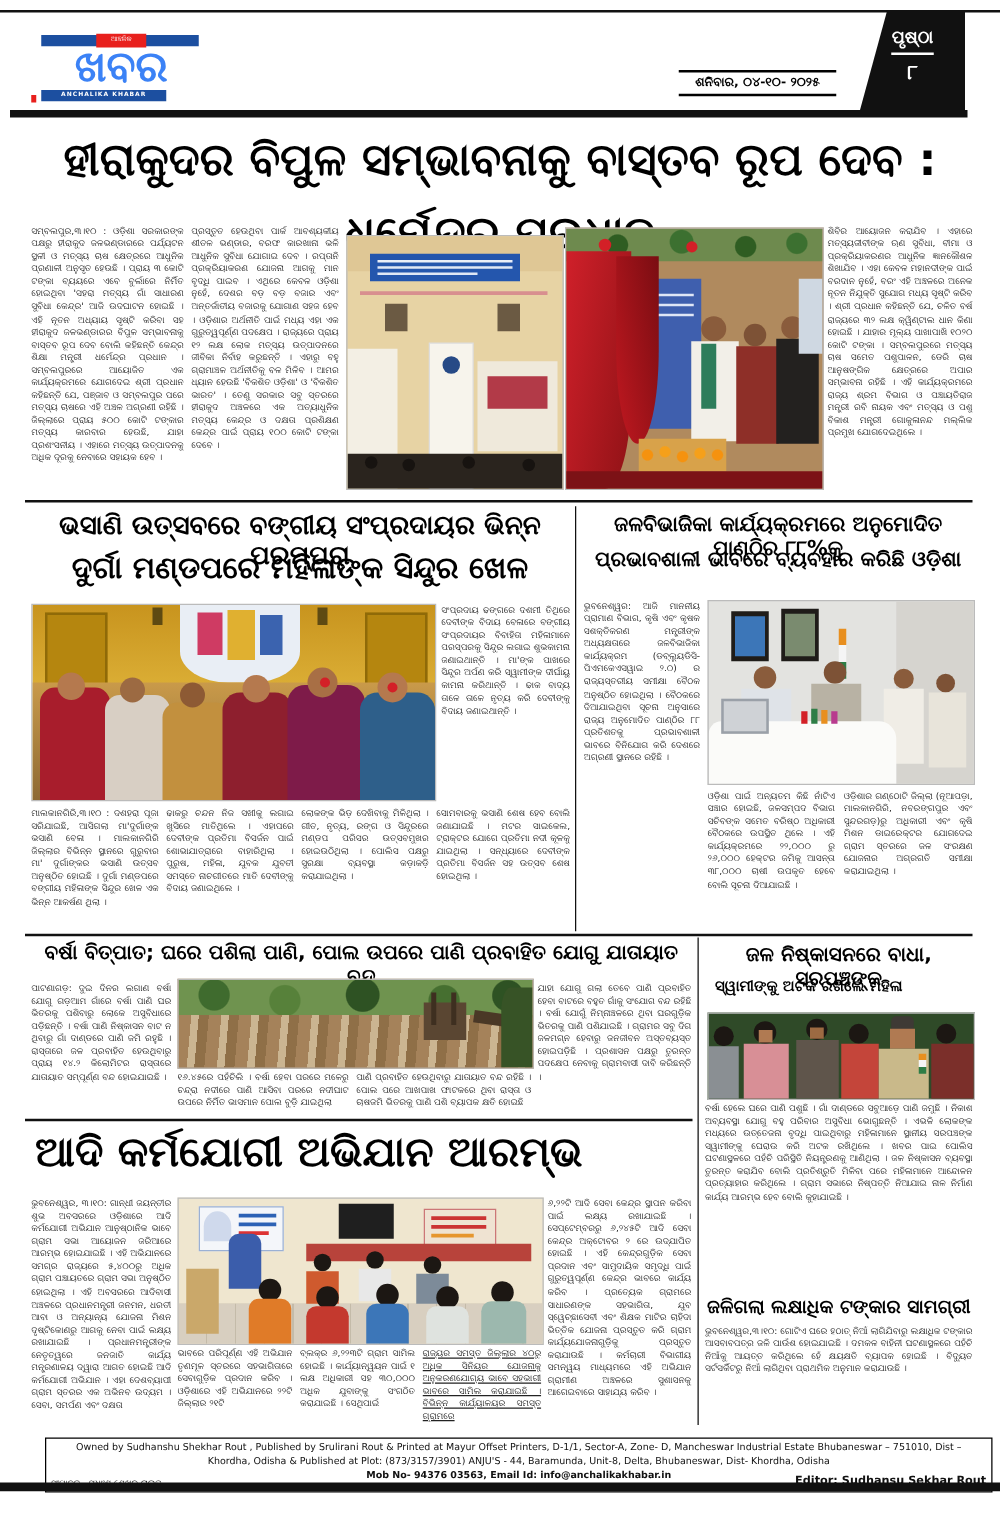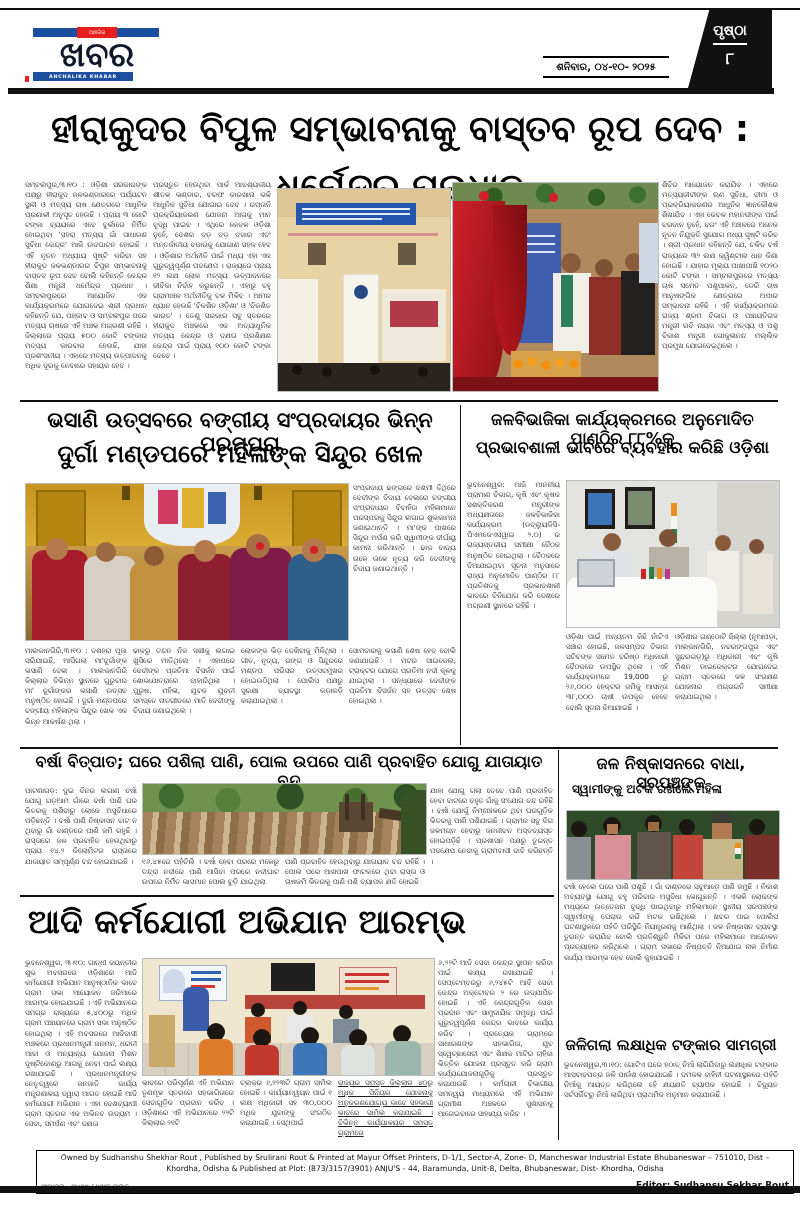--- a/index.html
+++ b/index.html
@@ -8,21 +8,21 @@
   .abs{position:absolute;}
   .rule{background:#111;}
   .col{font-size:7.2px;line-height:1.40;text-align:justify;overflow:hidden;color:#222;
        word-break:break-word;}
   .cap{font-size:7.2px;line-height:1.38;text-align:justify;overflow:hidden;color:#222;}
   .headline{font-weight:bold;color:#000;text-align:center;}
   .photo{overflow:hidden;}
   .photo div{position:absolute;}
   
   .logo-bar{background:#1c4fa0;}
-  .logo-main{color:#0f172a;font-weight:bold;font-size:34px;line-height:1;
+  .logo-main{color:#3b82f6;font-weight:bold;font-size:34px;line-height:1;
              text-shadow:1px 1px 0 #fff,-1px -1px 0 #fff;}
   .pagebox{background:#111;clip-path:polygon(26% 0,100% 0,100% 100%,0 100%);
            color:#fff;text-align:center;}
   .footer-box{border:1.6px solid #000;font-size:7.6px;line-height:1.45;text-align:center;color:#111;}
 </style>
 </head>
 <body>
 
 <div class="abs rule" style="left:0;top:8px;width:800px;height:2px;"></div>
 
@@ -162,21 +162,21 @@
   <div style="left:182px;top:58px;width:15px;height:15px;background:#7d5236;border-radius:50%;"></div>
   <div style="left:176px;top:73px;width:30px;height:60px;background:#e8e4da;"></div>
   <div style="left:0px;top:96px;width:150px;height:50px;background:#fbfbf9;border-radius:10px 14px 0 0;"></div>
   <div style="left:10px;top:78px;width:34px;height:24px;background:#cfd2d6;border:2px solid #9aa0a8;"></div>
   <div style="left:74px;top:88px;width:5px;height:10px;background:#d32027;"></div>
   <div style="left:82px;top:86px;width:5px;height:12px;background:#2e7d46;"></div>
   <div style="left:90px;top:87px;width:5px;height:11px;background:#e88f1f;"></div>
   <div style="left:98px;top:88px;width:5px;height:10px;background:#b83a8e;"></div>
 </div>
 
-<div class="abs col" style="left:566px;top:632px;width:102px;height:112px;">ଓଡ଼ିଶା ପାଇଁ ଅନ୍ୟତମ କିଛି ନାଁଟିଏ ସଞ୍ଚାର ହୋଇଛି, ଜଳସମ୍ପଦ ବିଭାଗ ସଚିବଙ୍କ ସମେତ ବରିଷ୍ଠ ଅଧିକାରୀ ବୈଠକରେ ଉପସ୍ଥିତ ଥିଲେ । ଏହି କାର୍ଯ୍ୟକ୍ରମରେ 19,000 ରୁ ୨୬,୦୦୦ ହେକ୍ଟର ଜମିକୁ ଆସନ୍ତା ୩୮,୦୦୦ ଚାଷୀ ଉପକୃତ ହେବେ ବୋଲି ସୂଚନା ଦିଆଯାଇଛି ।</div>
+<div class="abs col" style="left:566px;top:632px;width:102px;height:112px;">ଓଡ଼ିଶା ପାଇଁ ଅନ୍ୟତମ କିଛି ନାଁଟିଏ ସଞ୍ଚାର ହୋଇଛି, ଜଳସମ୍ପଦ ବିଭାଗ ସଚିବଙ୍କ ସମେତ ବରିଷ୍ଠ ଅଧିକାରୀ ବୈଠକରେ ଉପସ୍ଥିତ ଥିଲେ । ଏହି କାର୍ଯ୍ୟକ୍ରମରେ ୨୨,୦୦୦ ରୁ ୨୬,୦୦୦ ହେକ୍ଟର ଜମିକୁ ଆସନ୍ତା ୩୮,୦୦୦ ଚାଷୀ ଉପକୃତ ହେବେ ବୋଲି ସୂଚନା ଦିଆଯାଇଛି ।</div>
 <div class="abs col" style="left:675px;top:632px;width:103px;height:112px;">ଓଡ଼ିଶାର ଗଣ୍ଠୋଟି ଜିଲ୍ଲା (ନୂଆପଡ଼ା, ମାଲକାନଗିରି, ନବରଙ୍ଗପୁର ଏବଂ ସୁନ୍ଦରଗଡ଼)ରୁ ଅଧିକାରୀ ଏବଂ କୃଷି ମିଶନ ଡାଇରେକ୍ଟର ଯୋଗଦେଇ ଗ୍ରାମ ସ୍ତରରେ ଜଳ ସଂରକ୍ଷଣ ଯୋଜନାର ଅଗ୍ରଗତି ସମୀକ୍ଷା କରାଯାଇଥିଲା ।</div>
 
 <div class="abs rule" style="left:20px;top:747px;width:758px;height:1.6px;"></div>
 
 <div class="abs headline" style="left:25px;top:752px;width:528px;font-size:16px;">ବର୍ଷା ବିତ୍ପାତ; ଘରେ ପଶିଲା ପାଣି, ପୋଲ ଉପରେ ପାଣି ପ୍ରବାହିତ ଯୋଗୁ ଯାତାୟାତ ବନ୍ଦ</div>
 
 <div class="abs col" style="left:25px;top:786px;width:112px;height:108px;">ପାଟଣାଗଡ଼: ଦୁଇ ଦିନର ଲଗାଣ ବର୍ଷା ଯୋଗୁ ଗଡ଼ଆମ ଗାଁରେ ବର୍ଷା ପାଣି ଘର ଭିତରକୁ ପଶିବାରୁ ଲୋକେ ଅସୁବିଧାରେ ପଡ଼ିଛନ୍ତି । ବର୍ଷା ପାଣି ନିଷ୍କାସନ ବାଟ ନ ଥିବାରୁ ଗାଁ ଦାଣ୍ଡରେ ପାଣି ଜମି ରହୁଛି । ରାସ୍ତାରେ ଜଳ ପ୍ରବାହିତ ହେଉଥିବାରୁ ପ୍ରାୟ ୧୪.୨ କିଲୋମିଟର ରାସ୍ତାରେ ଯାତାୟାତ ସମ୍ପୂର୍ଣ୍ଣ ବନ୍ଦ ହୋଇଯାଇଛି ।</div>
 
 <div class="abs photo" style="left:142px;top:783px;width:283px;height:70px;background:#a5825a;border:1px solid #bbb;">
   <div style="left:0;top:0;width:283px;height:30px;background:radial-gradient(circle at 10% 40%,#3f6b2e 0 12px,transparent 13px),radial-gradient(circle at 30% 55%,#57813a 0 12px,transparent 13px),radial-gradient(circle at 52% 40%,#2e5223 0 13px,transparent 14px),radial-gradient(circle at 75% 55%,#466f30 0 12px,transparent 13px),radial-gradient(circle at 93% 42%,#2e5223 0 12px,transparent 13px),#6f934f;"></div>
@@ -264,17 +264,18 @@
 
 <div class="abs cap" style="left:142px;top:1078px;width:92px;height:60px;">ଭାବରେ ପରିପୂର୍ଣ୍ଣ ଏହି ଅଭିଯାନ ତୃଣମୂଳ ସ୍ତରରେ ସହଭାଗିତାରେ ସେବାଗୁଡ଼ିକ ପ୍ରଦାନ କରିବ । ଓଡ଼ିଶାରେ ଏହି ଅଭିଯାନରେ ୨୨ଟି ଜିଲ୍ଲାର ୨୧ଟି</div>
 <div class="abs cap" style="left:240px;top:1078px;width:92px;height:60px;">ବ୍ଲକ୍‌ର ୬,୨୨୩ଟି ଗ୍ରାମ ସାମିଲ ହୋଇଛି । କାର୍ଯ୍ୟାନ୍ୱୟନ ପାଇଁ ୧ ଲକ୍ଷ ଅଧିକାରୀ ସହ ୩୦,୦୦୦ ଅଧିକ ଯୁବାଙ୍କୁ ସଂଗଠିତ କରାଯାଇଛି । ସେଥିପାଇଁ</div>
 <div class="abs cap" style="left:338px;top:1078px;width:95px;height:60px;text-decoration:underline;">ରାଜ୍ୟର ସମସ୍ତ ଜିଲ୍ଲାର ୪୦ରୁ ଅଧିକ ସିନିୟର ଯୋଜନାକୁ ଅନୁକରଣଯୋଗ୍ୟ ଭାବେ ସହଭାଗୀ ଭାବରେ ସାମିଲ କରାଯାଇଛି । ବିଭିନ୍ନ କାର୍ଯ୍ୟାଳୟର ସମସ୍ତ ଗ୍ରାମରେ</div>
 
 <div class="abs col" style="left:438px;top:958px;width:115px;height:180px;">୬,୨୨ଟି ଆଦି ସେବା କେନ୍ଦ୍ର ସ୍ଥାପନ କରିବା ପାଇଁ ଲକ୍ଷ୍ୟ ରଖାଯାଇଛି । ସେପ୍ଟେମ୍ବରରୁ ୬,୨୪୫ଟି ଆଦି ସେବା କେନ୍ଦ୍ର ଅକ୍ଟୋବର ୨ ରେ ଉଦ୍‌ଯାପିତ ହୋଇଛି । ଏହି କେନ୍ଦ୍ରଗୁଡ଼ିକ ସେବା ପ୍ରଦାନ ଏବଂ ସାମୁଦାୟିକ ସମୃଦ୍ଧି ପାଇଁ ଗୁରୁତ୍ୱପୂର୍ଣ୍ଣ କେନ୍ଦ୍ର ଭାବରେ କାର୍ଯ୍ୟ କରିବ । ପ୍ରତ୍ୟେକ ଗ୍ରାମରେ ସାଧାରଣଙ୍କ ସହଭାଗିତା, ଯୁବ ସ୍ୱେଚ୍ଛାସେବୀ ଏବଂ ଶିକ୍ଷକ ମାଟିର ଚାହିଦା ଭିତ୍ତିକ ଯୋଜନା ପ୍ରସ୍ତୁତ କରି ଗ୍ରାମ କାର୍ଯ୍ୟଯୋଜନାଗୁଡ଼ିକୁ ପ୍ରସ୍ତୁତ କରାଯାଉଛି । କର୍ମଚାରୀ ବିଭାଗୀୟ ସମନ୍ୱୟ ମାଧ୍ୟମରେ ଏହି ଅଭିଯାନ ଗ୍ରାମୀଣ ଅଞ୍ଚଳରେ ସୁଶାସନକୁ ଆଗେଇବାରେ ସାହାଯ୍ୟ କରିବ ।</div>
 
 <div class="abs footer-box" style="left:20px;top:1150px;width:756px;height:42px;margin-left:16px;">
   <div style="margin-top:1px;">Owned by Sudhanshu Shekhar Rout , Published by  Srulirani Rout &amp; Printed at Mayur Offset Printers,  D-1/1, Sector-A, Zone- D, Mancheswar Industrial Estate Bhubaneswar – 751010, Dist –</div>
   <div>Khordha, Odisha   &amp; Published at Plot: (873/3157/3901)  ANJU'S - 44, Baramunda, Unit-8, Delta, Bhubaneswar, Dist- Khordha, Odisha</div>
+  <div style="font-weight:bold;">Mob No-  94376 03563,  Email Id: info@anchalikakhabar.in</div>
   <div style="position:absolute;left:4px;bottom:1px;font-size:7px;">ସଂପାଦକ - ସୁଧାଂଶୁ ଶେଖର ରାଉତ</div>
   <div style="position:absolute;right:4px;bottom:1px;font-size:9px;font-weight:bold;">Editor: Sudhansu Sekhar Rout</div>
 </div>
 
 <div class="abs rule" style="left:0;top:1186px;width:800px;height:7px;"></div>
 
 </body></html>

